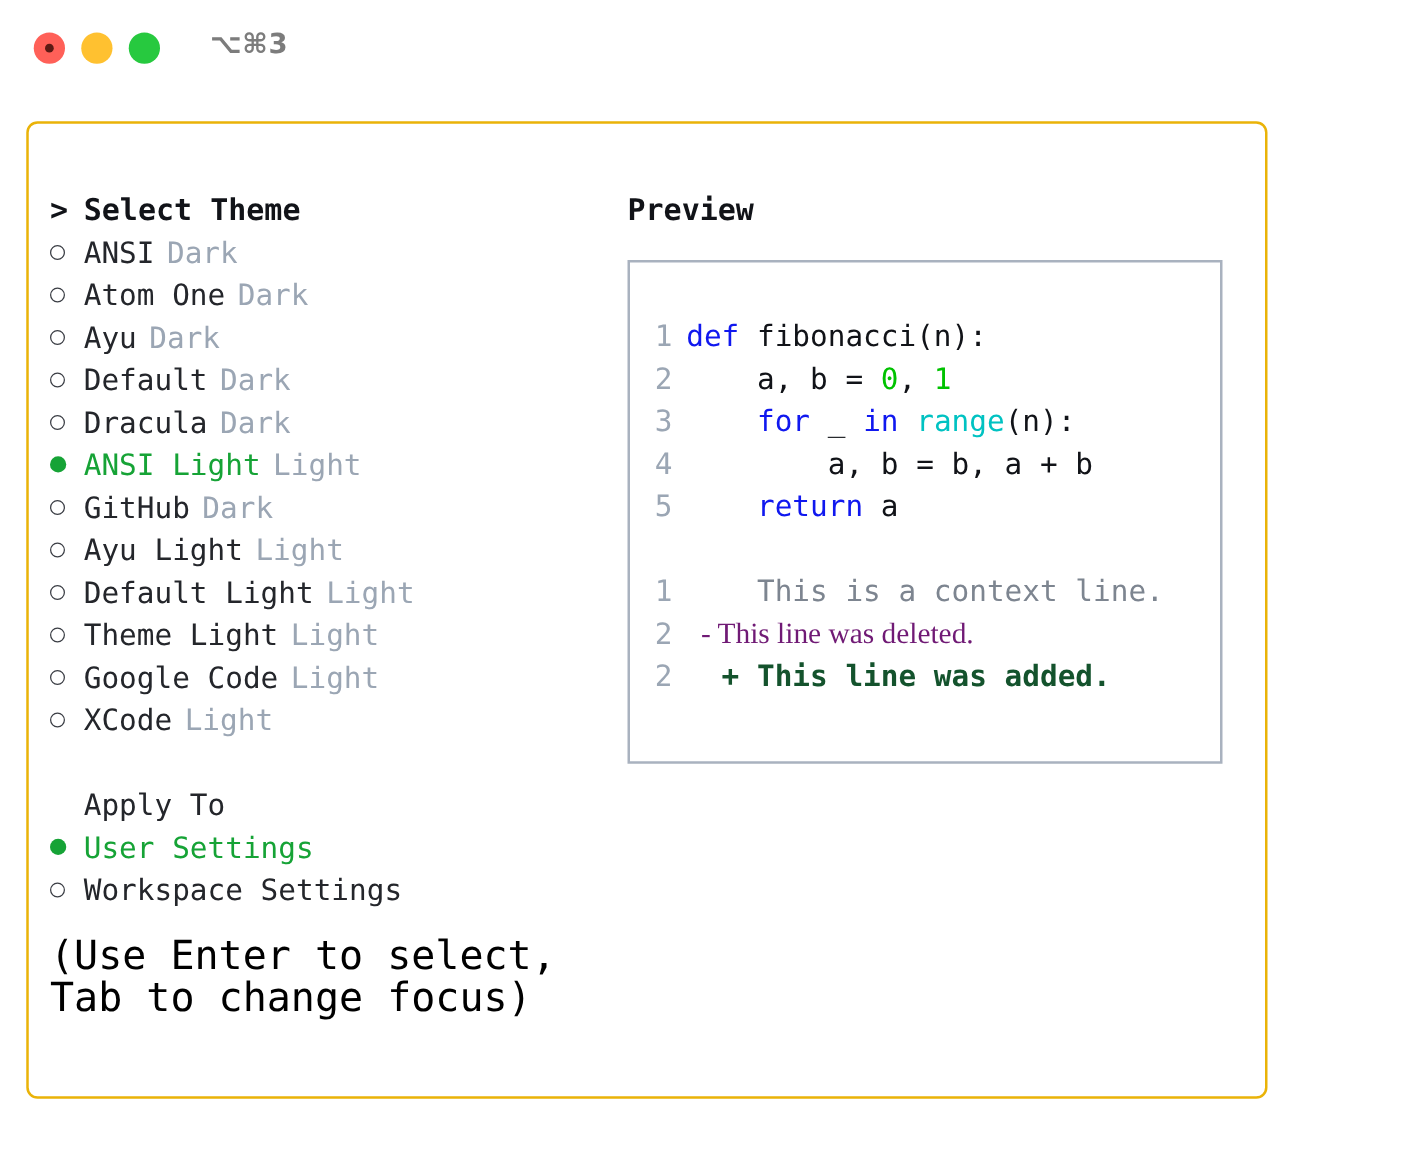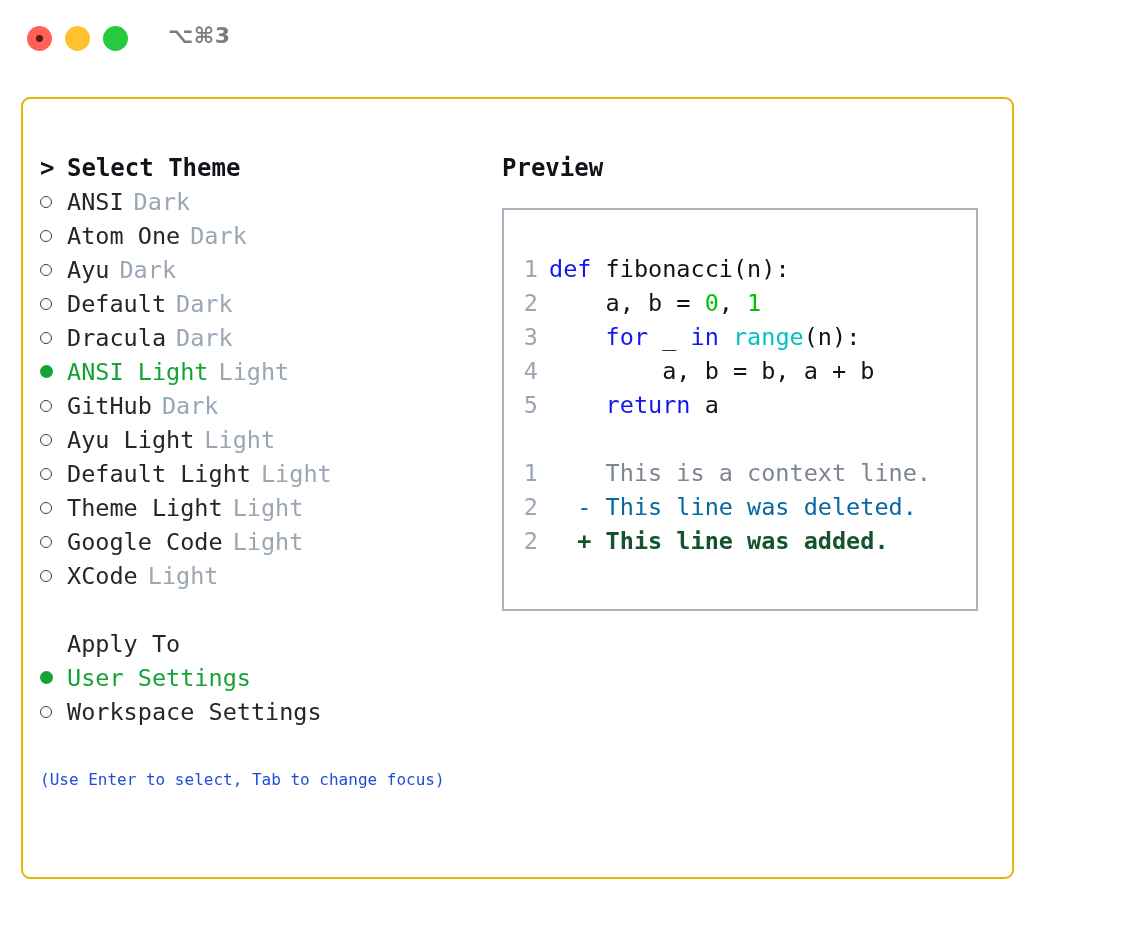--- a/index.html
+++ b/index.html
@@ -145,24 +145,24 @@
 
   .apply-header {
     font-size: 23.5px;
     line-height: 34px;
     color: #24262b;
     padding-left: 27px;
     white-space: nowrap;
   }
 
   .hint {
-    margin-top: 34px;
-    font-size: 16px;
-    line-height: 34px;
-    color: #1d4ed8;
+    margin-top: 18px;
+    font-size: 32px;
+    line-height: 34px;
+    color: #000000;
     width: 420px;
   }
 
   
   .right-col {
     position: absolute;
     left: 479px;
     top: 52px;
     width: 490px;
   }
@@ -204,21 +204,21 @@
   }
   .code-text {
     padding-left: 11px;
     white-space: pre;
   }
   .tok-kw   { color: #1018ef; }
   .tok-num  { color: #00c200; }
   .tok-bi   { color: #00c2c2; }
   .tok-id   { color: #111318; }
   .diff-ctx { color: #7d8590; }
-  .diff-del { color: #0369a1; }
+  .diff-del { color: #701a75; font-family: Liberation Serif, serif; }
   .diff-add { color: #14532d; font-weight: bold; }
   .blank-gap { height: 34px; }
 </style>
 </head>
 <body>
 
 <div class="window">
 
   <div class="titlebar">
     <div class="traffic">

